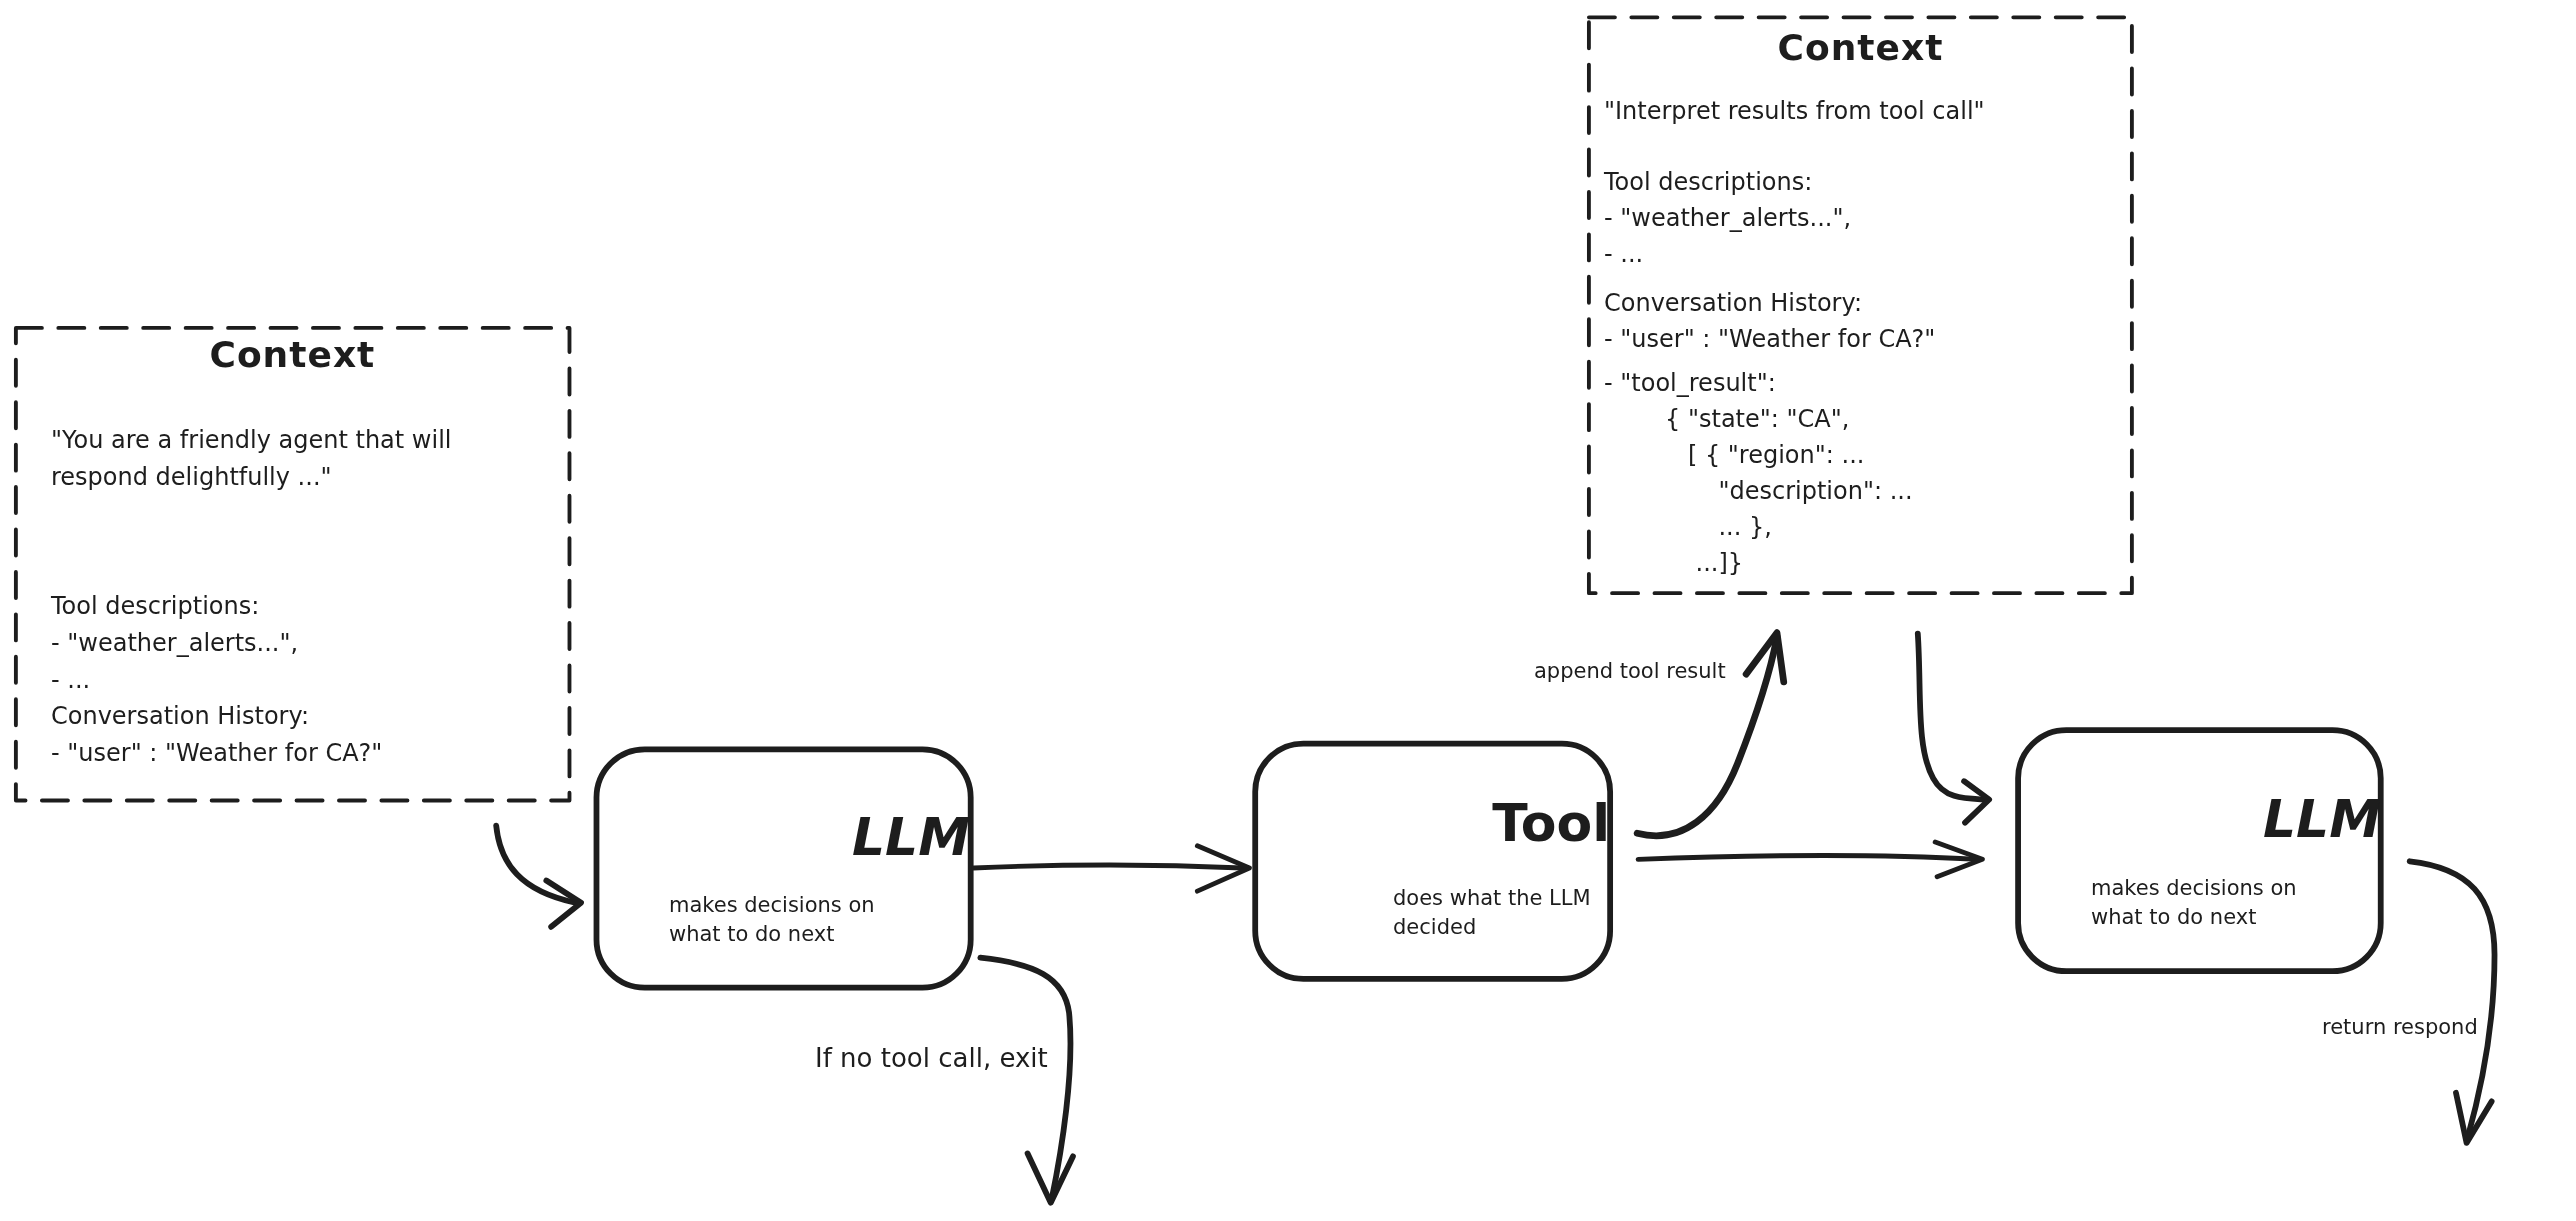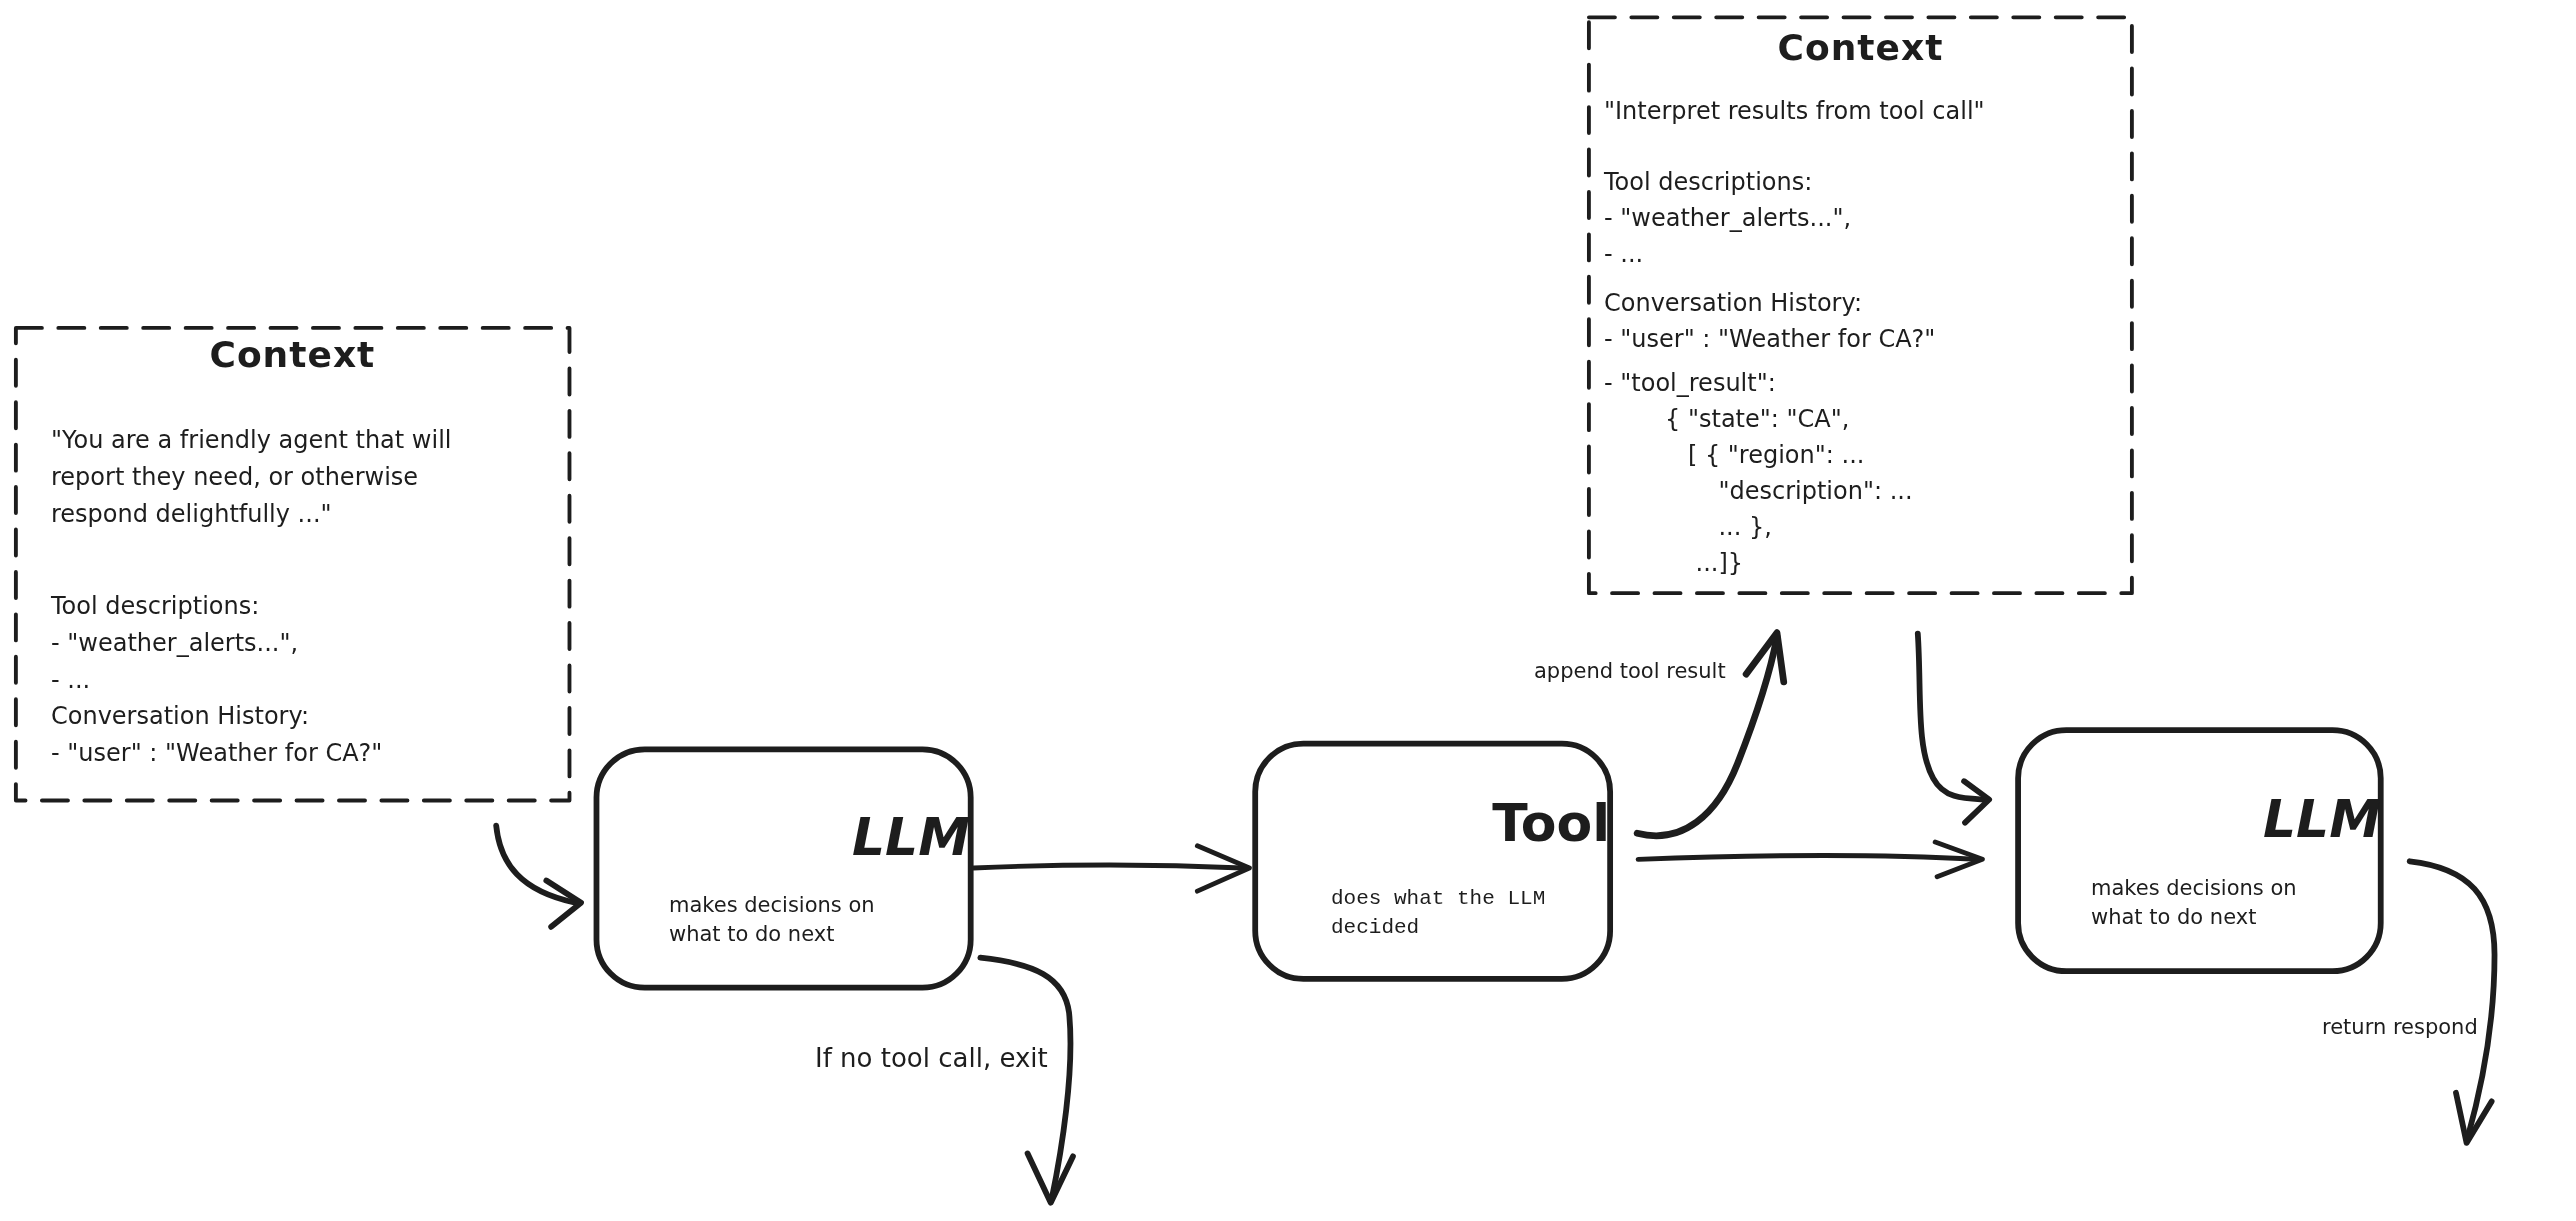--- a/index.html
+++ b/index.html
@@ -68,21 +68,20 @@
         <path d="M 2498 893 C 2560 900, 2586 930, 2586 990 C 2586 1060, 2572 1130, 2558 1180"></path>
         <polyline points="2546,1133 2557,1185 2583,1142"></polyline>
       </g>
     </g>
   </svg>
 
   <div class="abs ctx-title" style="left:15.4px;top:334px;width:554px;">Context</div>
 
   <div class="abs tgroup ctx-body ctx1-body" style="left:51px;top:422px;">
     <div class="ln">"You are a friendly agent that will</div>
-    <div class="ln">report they need, or otherwise</div>
     <div class="ln">respond delightfully ..."</div>
   </div>
 
   <div class="abs tgroup ctx-body ctx1-body" style="left:51px;top:588px;">
     <div class="ln">Tool descriptions:</div>
     <div class="ln">- "weather_alerts...",</div>
     <div class="ln">- ...</div>
   </div>
 
   <div class="abs tgroup ctx-body ctx1-body" style="left:51px;top:698px;">
@@ -116,21 +115,21 @@
     <div class="ln">            ...]}</div>
   </div>
 
   <div class="abs node-title italic" style="left:596px;top:807px;width:374px;font-size:52px;">LLM</div>
   <div class="abs tgroup node-sub" style="left:669px;top:891px;">
     <div class="ln">makes decisions on</div>
     <div class="ln">what to do next</div>
   </div>
 
   <div class="abs node-title" style="left:1255px;top:793px;width:355px;font-size:52px;">Tool</div>
-  <div class="abs tgroup node-sub" style="left:1331px;top:884px;font-family:Liberation Mono, monospace;">
+  <div class="abs tgroup node-sub" style="left:1393px;top:884px;">
     <div class="ln">does what the LLM</div>
     <div class="ln">decided</div>
   </div>
 
   <div class="abs node-title italic" style="left:2018px;top:789px;width:363px;font-size:52px;">LLM</div>
   <div class="abs tgroup node-sub" style="left:2091px;top:874px;">
     <div class="ln">makes decisions on</div>
     <div class="ln">what to do next</div>
   </div>
 

